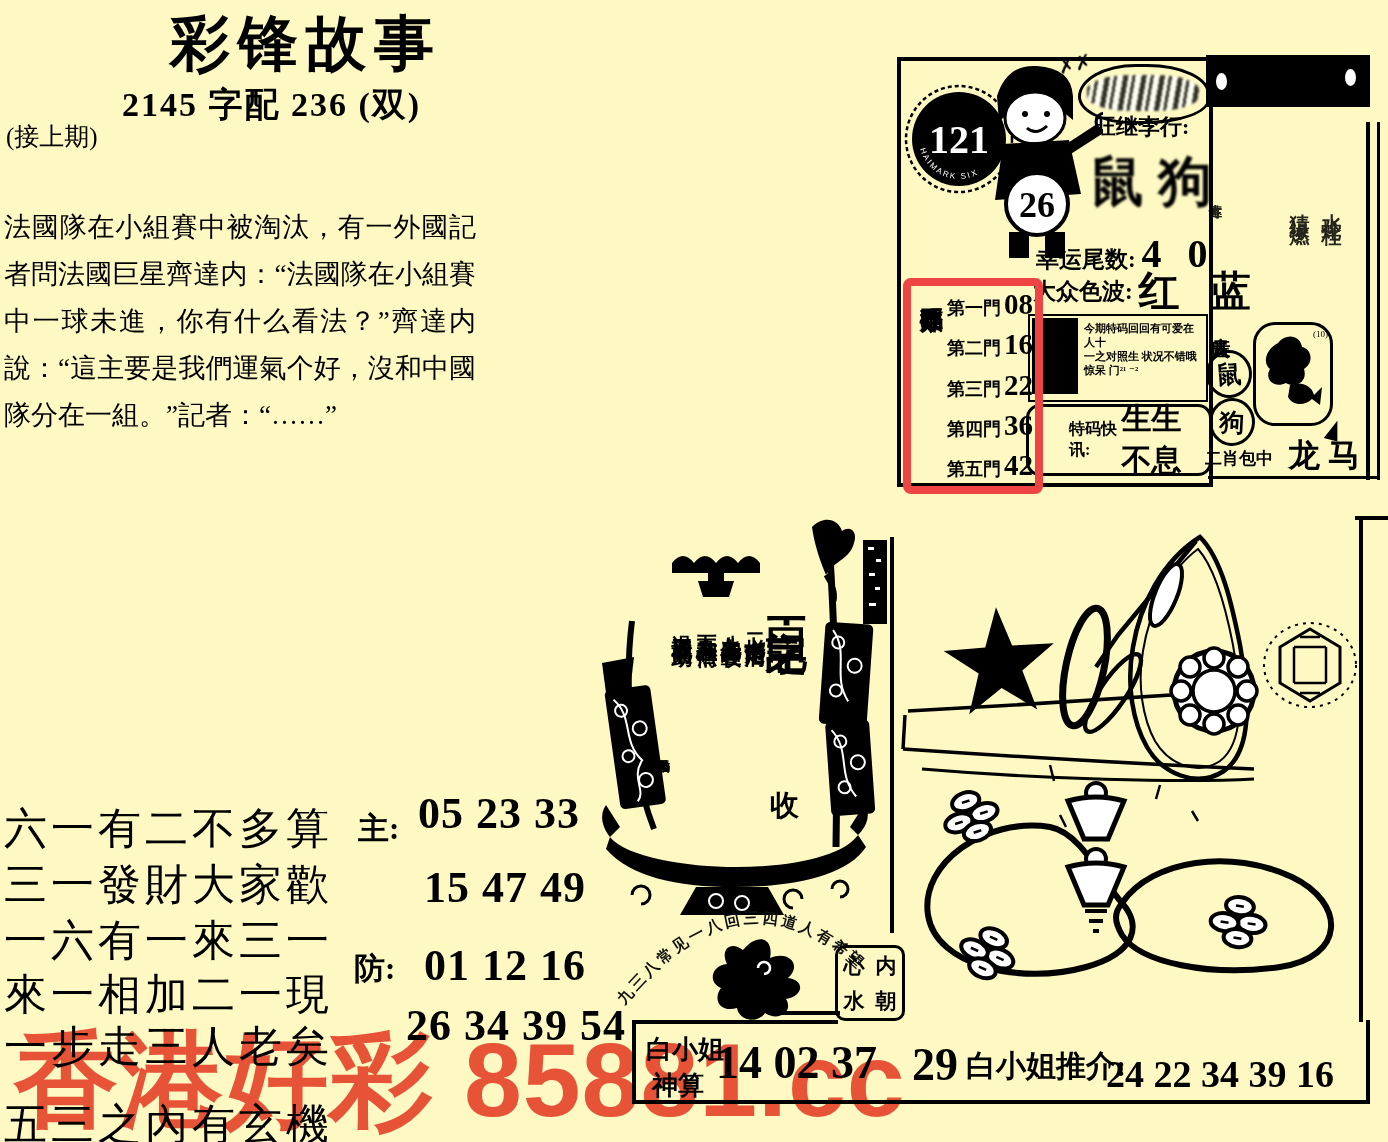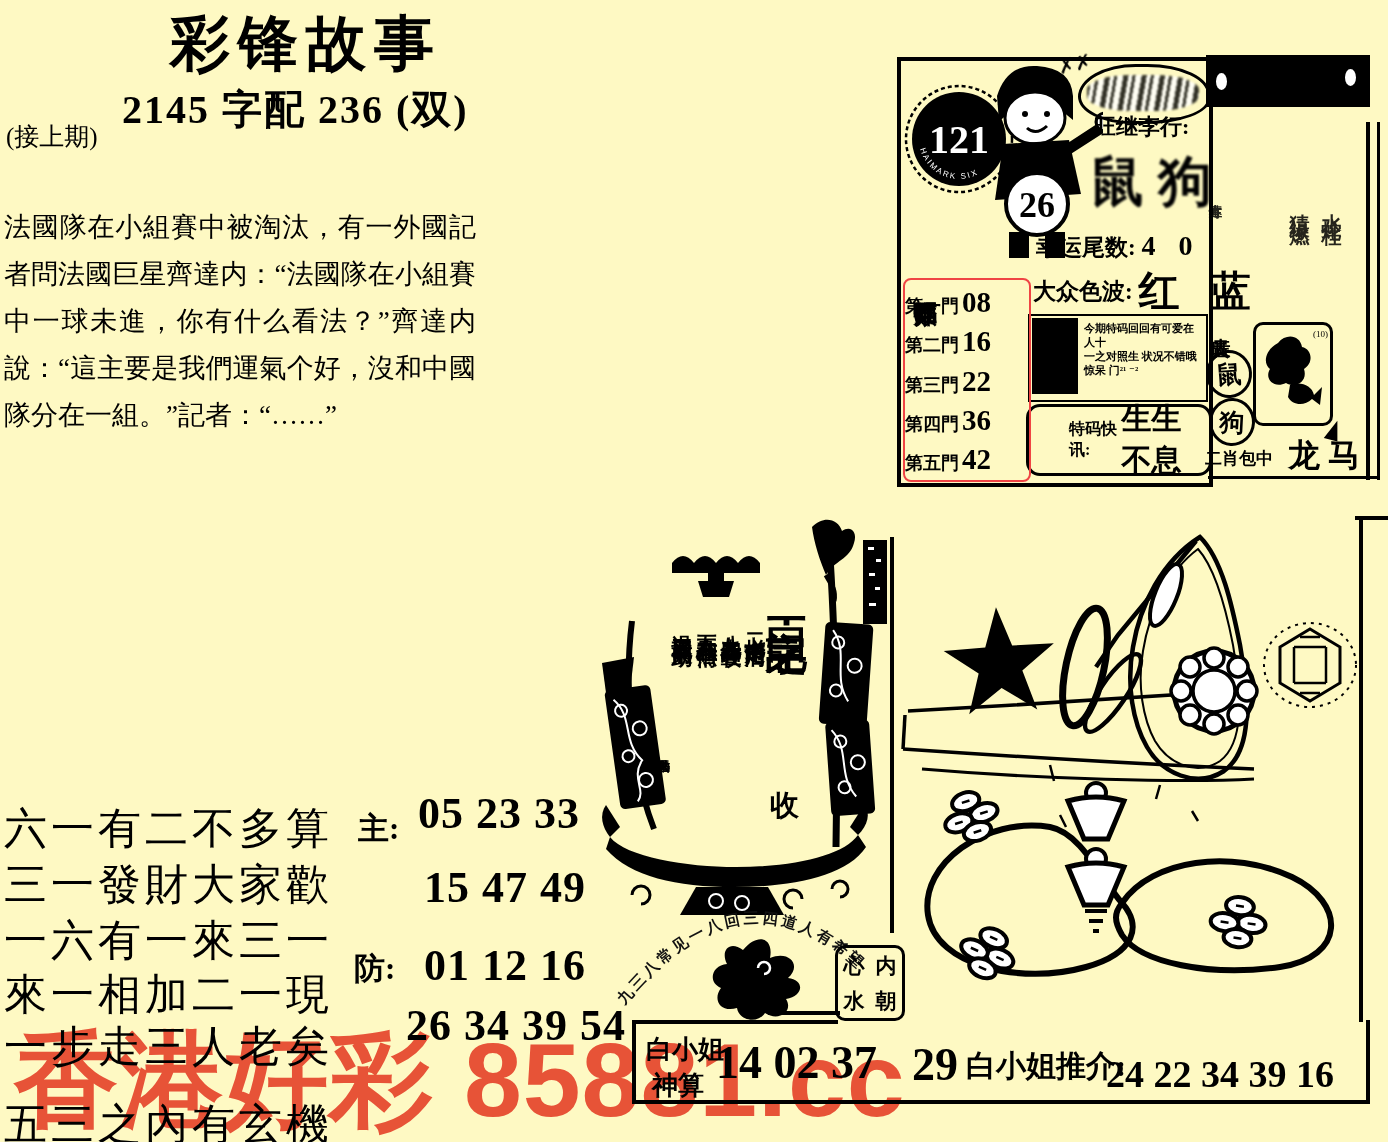--- a/index.html
+++ b/index.html
@@ -5,65 +5,65 @@
   html,body{margin:0;padding:0;background:#888;}
   #canvas{position:relative;width:1388px;height:1142px;background:#fef9c3;overflow:hidden;
           font-family:"Liberation Serif","DejaVu Serif",serif;color:#000;}
   .abs{position:absolute;}
   .vtext{writing-mode:vertical-rl;text-orientation:upright;}
   .blur1{filter:blur(0.4px);}
   .blur2{filter:blur(0.7px);opacity:.85;}
   .nowrap{white-space:nowrap;}
   
   .title{left:170px;top:4px;font-size:60px;font-weight:bold;letter-spacing:8px;}
-  .subtitle{left:122px;top:82px;font-size:40px;font-weight:bold;letter-spacing:2px;}
+  .subtitle{left:122px;top:82px;font-size:34px;font-weight:bold;letter-spacing:2px;}
   .cont{left:6px;top:120px;font-size:25px;}
   .story{left:4px;top:204px;width:472px;font-size:27px;line-height:47px;text-align:justify;font-weight:500;}
   
   .panel-box{left:897px;top:57px;width:308px;height:422px;border:4px solid #000;}
   .badge{left:903px;top:83px;}
   .boy{left:975px;top:62px;}
   .bubble{left:1078px;top:64px;width:126px;height:54px;border:3px solid #000;
           border-radius:48% 52% 55% 45%/60% 55% 45% 50%;overflow:hidden;}
   .bubble-ink{position:absolute;left:6px;top:8px;right:8px;bottom:10px;
           background:repeating-linear-gradient(100deg,#000 0 5px,#fff 5px 9px,#000 9px 12px,#fff 12px 18px);
           filter:blur(1.2px);opacity:.8;border-radius:40%;}
   .scribbles{left:1058px;top:52px;font-size:20px;transform:rotate(-12deg);filter:blur(.5px);}
   .blackbar{left:1206px;top:55px;width:164px;height:52px;background:#000;}
   .bardot{position:absolute;width:11px;height:17px;background:#fff;border-radius:50%;}
   .hot-label{left:1094px;top:112px;font-size:22px;font-weight:bold;filter:blur(.4px);}
   .hot-zo{left:1090px;top:146px;font-size:54px;font-weight:bold;letter-spacing:14px;filter:blur(.9px);}
   .lucky{left:1036px;top:230px;font-size:23px;font-weight:bold;}
-  .lucky b{font-size:28px;letter-spacing:8px;}
+  .lucky b{font-size:40px;letter-spacing:8px;}
   .wave{left:1033px;top:264px;font-size:23px;font-weight:bold;}
   .wave b{font-size:41px;letter-spacing:10px;vertical-align:-6px;}
   .fineprint{left:1028px;top:314px;width:176px;height:84px;border:2px solid #000;}
   .fp-sq{position:absolute;left:2px;top:2px;width:46px;height:76px;background:#000;}
   .fp-tx{position:absolute;left:54px;top:5px;width:118px;font-size:11px;line-height:14px;
          font-weight:bold;filter:blur(.45px);}
   .flashbox{left:1026px;top:404px;width:180px;height:66px;border:3px solid #000;border-radius:14px;
             display:flex;align-items:center;justify-content:center;gap:2px;}
   .flash-l{font-size:16px;font-weight:bold;margin-left:40px;}
   .flash-v{font-size:30px;font-weight:bold;}
-  .doorsbox{left:903px;top:278px;width:124px;height:200px;border:2px solid #ef4444;border-radius:8px;display:flex;flex-direction:column;}
+  .doorsbox{left:903px;top:278px;width:124px;height:200px;border:8px solid #ef4444;border-radius:8px;display:flex;}
   .doors-vl{width:32px;font-size:23px;font-weight:bold;padding:4px 0 0 4px;line-height:31px;}
   .doors-col{flex:1;display:flex;flex-direction:column;justify-content:space-between;padding:2px 2px 4px 0;}
   .door{display:flex;align-items:baseline;gap:3px;}
   .door-l{font-size:18px;font-weight:bold;}
   .door-v{font-size:29px;font-weight:bold;}
   
   .tiny-side{left:1208px;top:194px;font-size:13px;line-height:15px;font-weight:bold;}
   .tinycols{left:1288px;top:198px;display:flex;flex-direction:row-reverse;gap:8px;}
   .tinycols .vtext{font-size:20px;line-height:24px;font-weight:bold;letter-spacing:6px;}
   .noble{left:1208px;top:322px;font-size:19px;font-weight:bold;letter-spacing:2px;}
   .zcirc{width:40px;height:42px;border:3px solid #000;border-radius:50%;display:flex;
          align-items:center;justify-content:center;font-size:25px;font-weight:bold;}
   .zc1{left:1206px;top:350px;transform:rotate(-4deg);}
   .zc2{left:1209px;top:398px;transform:rotate(3deg);}
-  .animalbox{left:1253px;top:322px;width:74px;height:98px;border:3px solid #000;border-radius:10px;}
+  .animalbox{left:1253px;top:322px;width:74px;height:98px;border:3px solid #000;border-radius:22px;}
   .boxnote{position:absolute;right:2px;top:4px;font-size:9px;}
   .pair-l{left:1205px;top:447px;font-size:17px;font-weight:bold;filter:blur(.3px);}
   .pair-v{left:1288px;top:434px;font-size:32px;font-weight:bold;letter-spacing:8px;text-align:right;}
   .tribl{left:1326px;top:420px;width:0;height:0;border-left:9px solid transparent;
          border-right:5px solid transparent;border-bottom:20px solid #000;transform:rotate(14deg);}
   .vline{background:#000;}
   
   .oneword{left:764px;top:598px;font-size:41px;font-weight:bold;line-height:46px;}
   .shou{left:770px;top:786px;font-size:29px;font-weight:bold;}
   .verse{font-size:21px;line-height:25px;letter-spacing:2px;font-weight:600;}

